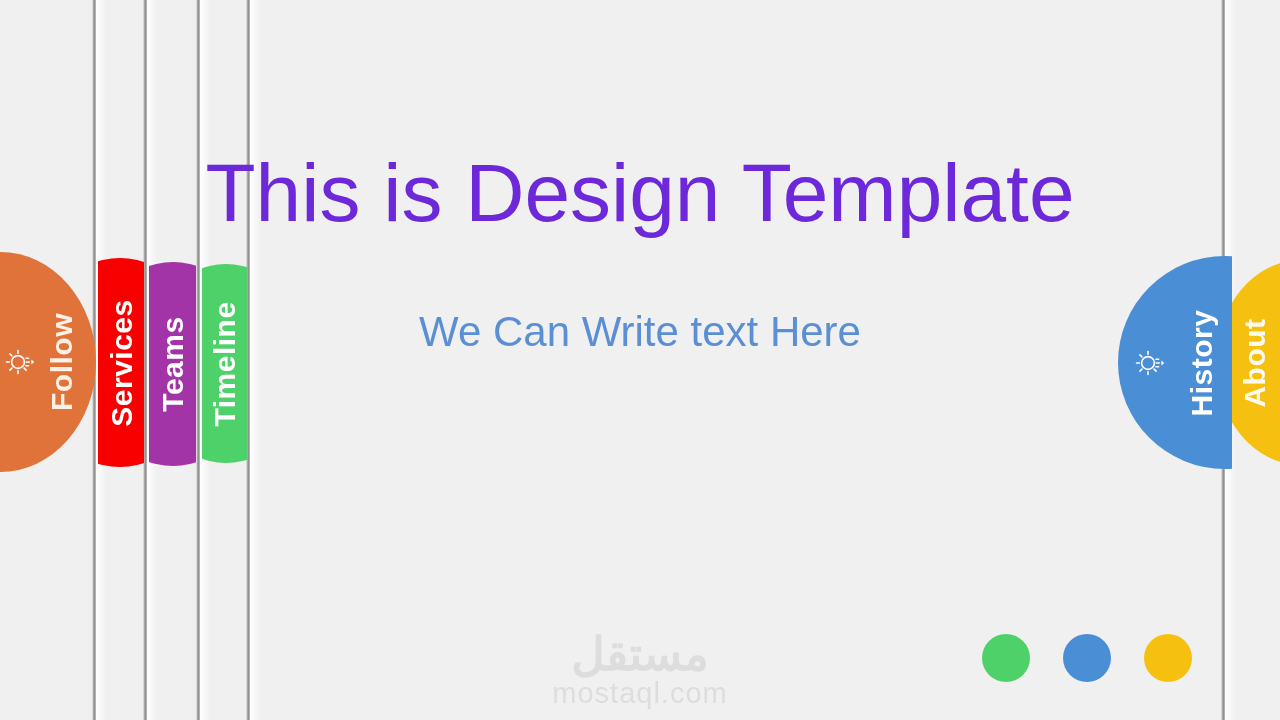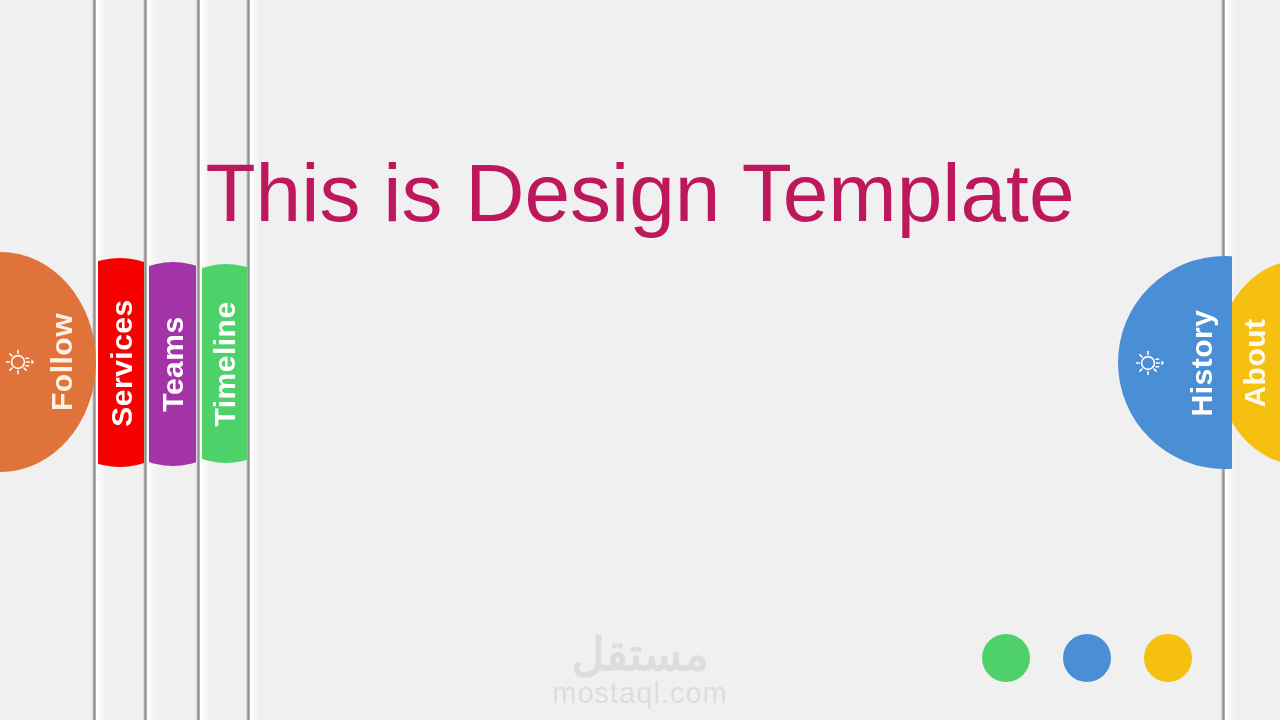--- a/index.html
+++ b/index.html
@@ -63,21 +63,21 @@
   }
   .sun-icon svg { display:block; width:34px; height:34px; }
 
   
   #title {
     position:absolute;
     left:0; right:0;
     top:150px;
     text-align:center;
     font-size:82px;
-    color:#be185d;
+    color:#6d28d9;
     font-weight:normal;
     letter-spacing:0px;
     line-height:1.05;
   }
   #subtitle {
     position:absolute;
     left:0; right:0;
     top:308px;
     text-align:center;
     font-size:42px;
@@ -189,20 +189,21 @@
     </div>
     <div class="tab-label" style="left:84px;">History</div>
   </div>
 
   <div class="tab" style="left:1232px; top:260px; width:48px; height:205px;">
     <div class="blob" style="left:-16px; width:170px; background:#f5c010;"></div>
     <div class="tab-label" style="left:23px; color:#fffaf0;">About</div>
   </div>
 
   <div id="title">This is Design Template</div>
+  <div id="subtitle">We Can Write text Here</div>
 
   <div id="dots">
     <div class="dot" style="background:#4fd16a;"></div>
     <div class="dot" style="background:#4a8ed6;"></div>
     <div class="dot" style="background:#f5c010;"></div>
   </div>
 
   <div id="watermark">
     <div id="wm-ar">مستقل</div>
     <div id="wm-en">mostaql.com</div>

